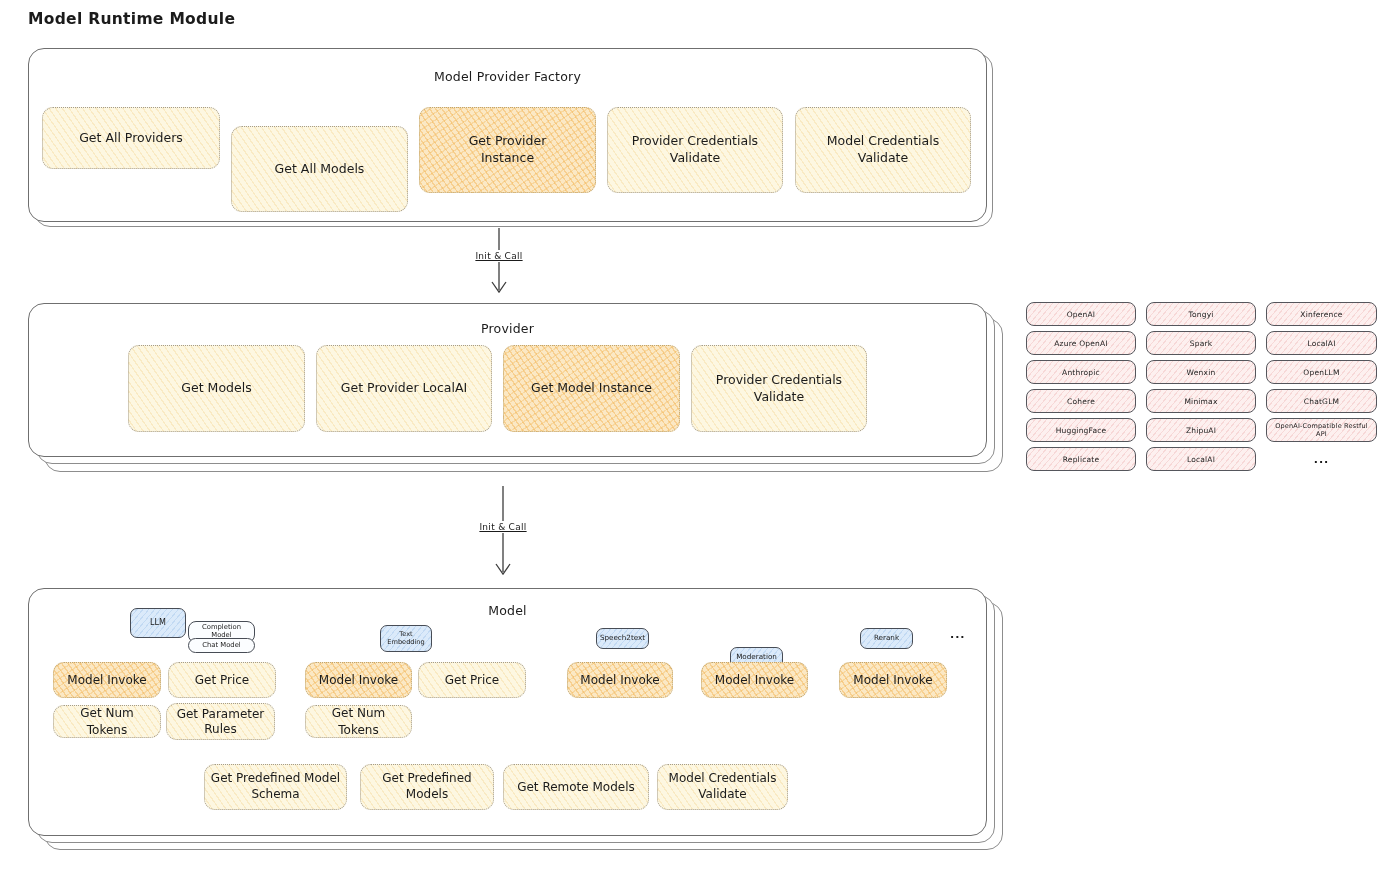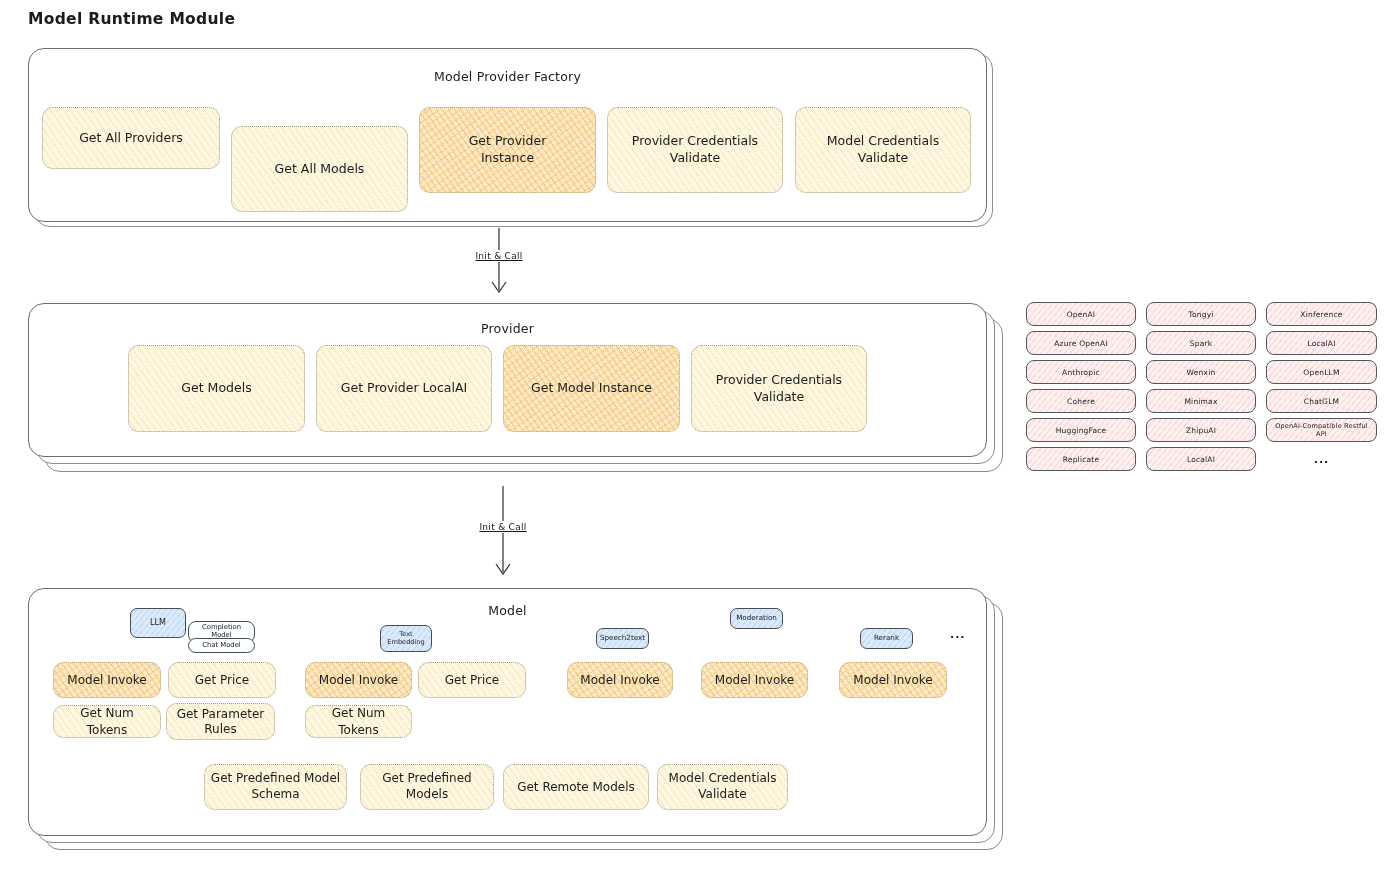--- a/index.html
+++ b/index.html
@@ -173,21 +173,21 @@
   </div>
 <div class="tag white" style="left:188px;top:638px;width:67px;height:15px;">
     <span>Chat Model</span>
   </div>
 <div class="tag blue" style="left:380px;top:625px;width:52px;height:27px;font-size:6.6px;">
     <span>Text Embedding</span>
   </div>
 <div class="tag blue" style="left:596px;top:628px;width:53px;height:21px;">
     <span>Speech2text</span>
   </div>
-<div class="tag blue" style="left:730px;top:608px;width:53px;height:21px;">
+<div class="tag blue" style="left:730px;top:647px;width:53px;height:21px;">
     <span>Moderation</span>
   </div>
 <div class="tag blue" style="left:860px;top:628px;width:53px;height:21px;">
     <span>Rerank</span>
   </div>
 <div class="tag-more" style="left:950px;top:628px;">...</div>
 
 <div class="fn hl sm" style="left:53px;top:662px;width:108px;height:36px;">
     <span>Model Invoke</span>
   </div>

